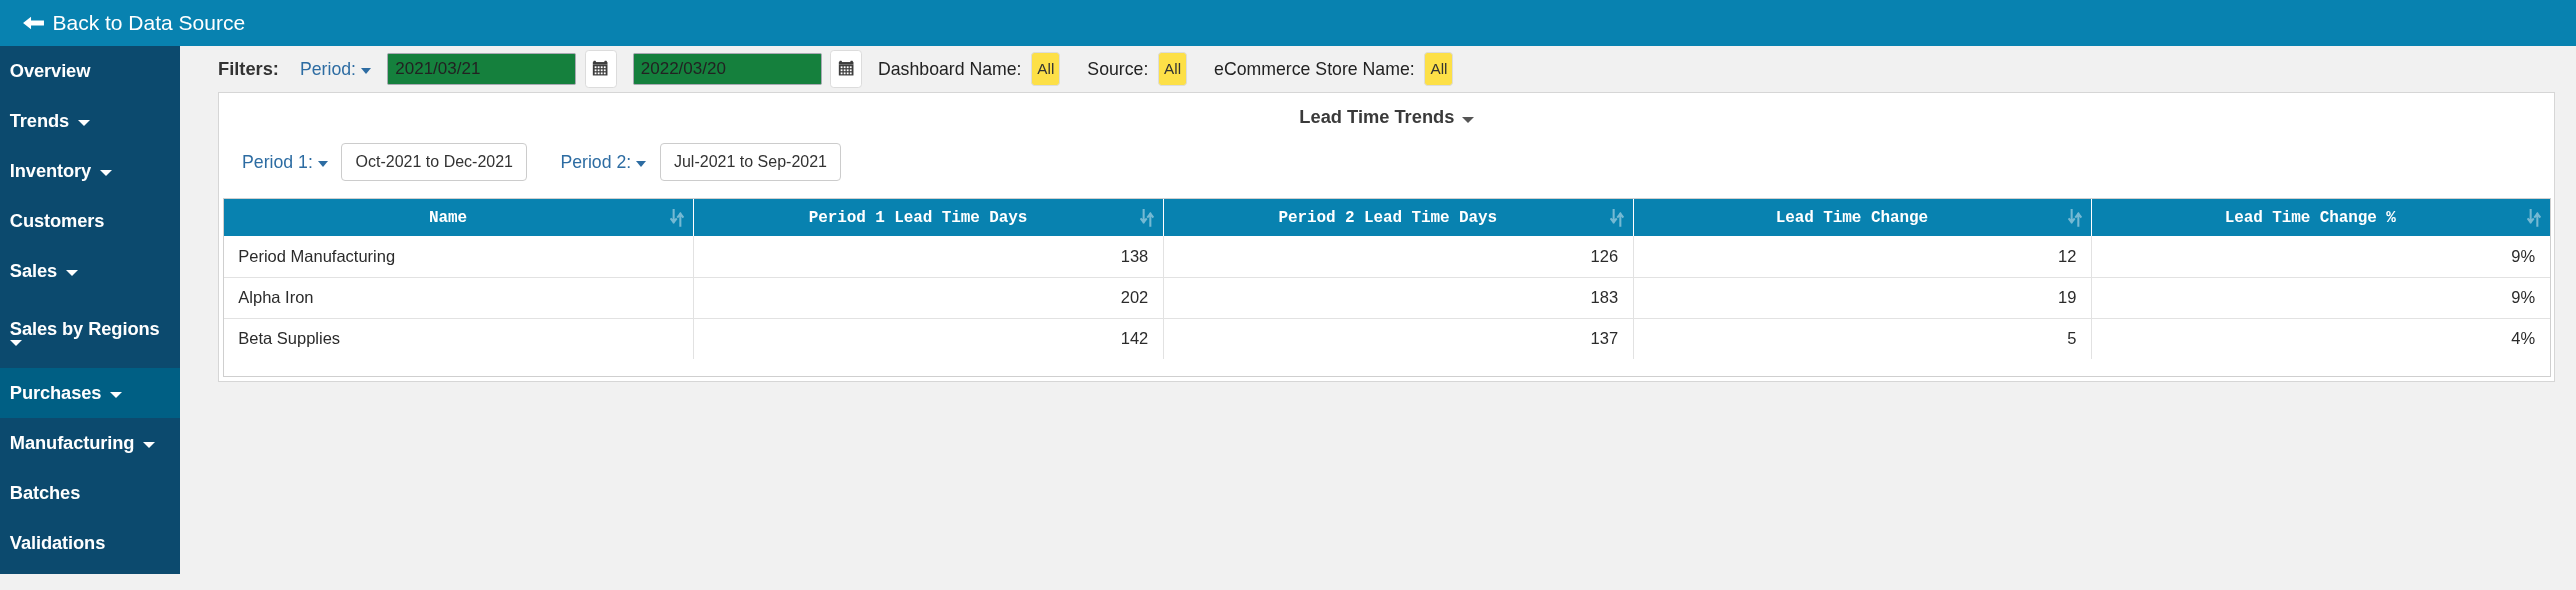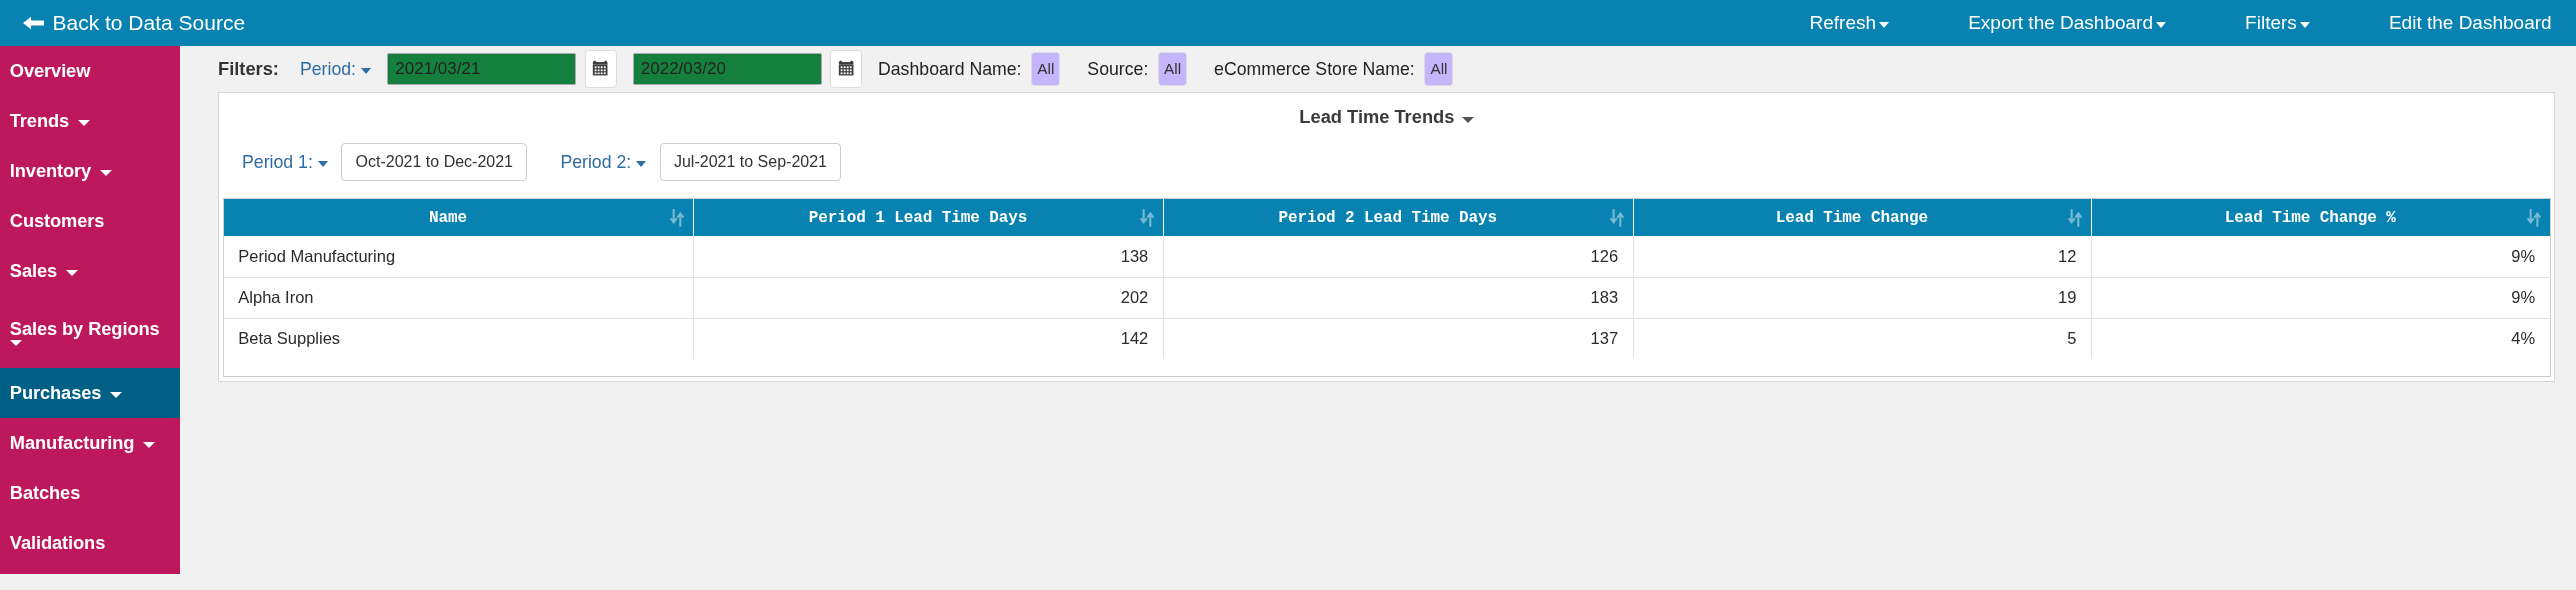--- a/index.html
+++ b/index.html
@@ -81,21 +81,21 @@
     top: 2.4px;
   }
 
   
   .sidebar {
     position: absolute;
     top: 46px;
     left: 0;
     width: 180px;
     height: 528px;
-    background: #be185d;
+    background: #0c4a6e;
     z-index: 20;
     overflow: hidden;
   }
   .side-item {
     color: #ffffff;
     font-size: 18.3px;
     font-weight: 700;
     padding: 0 11px 0 9.8px;
     height: 50px;
     display: flex;
@@ -197,21 +197,21 @@
   .filter-label {
     font-size: 17.7px;
     color: #222222;
     margin-right: 9.8px;
     white-space: nowrap;
   }
   .all-btn {
     min-width: 29px;
     height: 34px;
     padding: 0 3px;
-    background: #c4b5fd;
+    background: #fde047;
     border: 0.6px solid #dcdcdc;
     border-radius: 3.7px;
     display: flex;
     align-items: center;
     justify-content: center;
     font-size: 15.3px;
     color: #333333;
     cursor: pointer;
     margin-right: 27px;
     flex: 0 0 auto;
@@ -348,37 +348,20 @@
 
     <div class="back-link">
       <span class="back-arrow">
         <svg width="21" height="16" viewBox="0 0 34 26">
           <path d="M0 13 L13 3 L13 9 L34 9 L34 17 L13 17 L13 23 Z" fill="#ffffff"></path>
         </svg>
       </span>
       <span>Back to Data Source</span>
     </div>
 
-    <div class="topnav">
-      <div class="topnav-item">
-        <span>Refresh</span>
-        <span class="caret-down-white"></span>
-      </div>
-      <div class="topnav-item">
-        <span>Export the Dashboard</span>
-        <span class="caret-down-white"></span>
-      </div>
-      <div class="topnav-item">
-        <span>Filters</span>
-        <span class="caret-down-white"></span>
-      </div>
-      <div class="topnav-item">
-        <span>Edit the Dashboard</span>
-      </div>
-    </div>
   </div>
 
   <div class="sidebar">
 
     <div class="side-item">
       <span class="lbl">Overview</span>
     </div>
 
     <div class="side-item">
       <span class="lbl">Trends</span>

